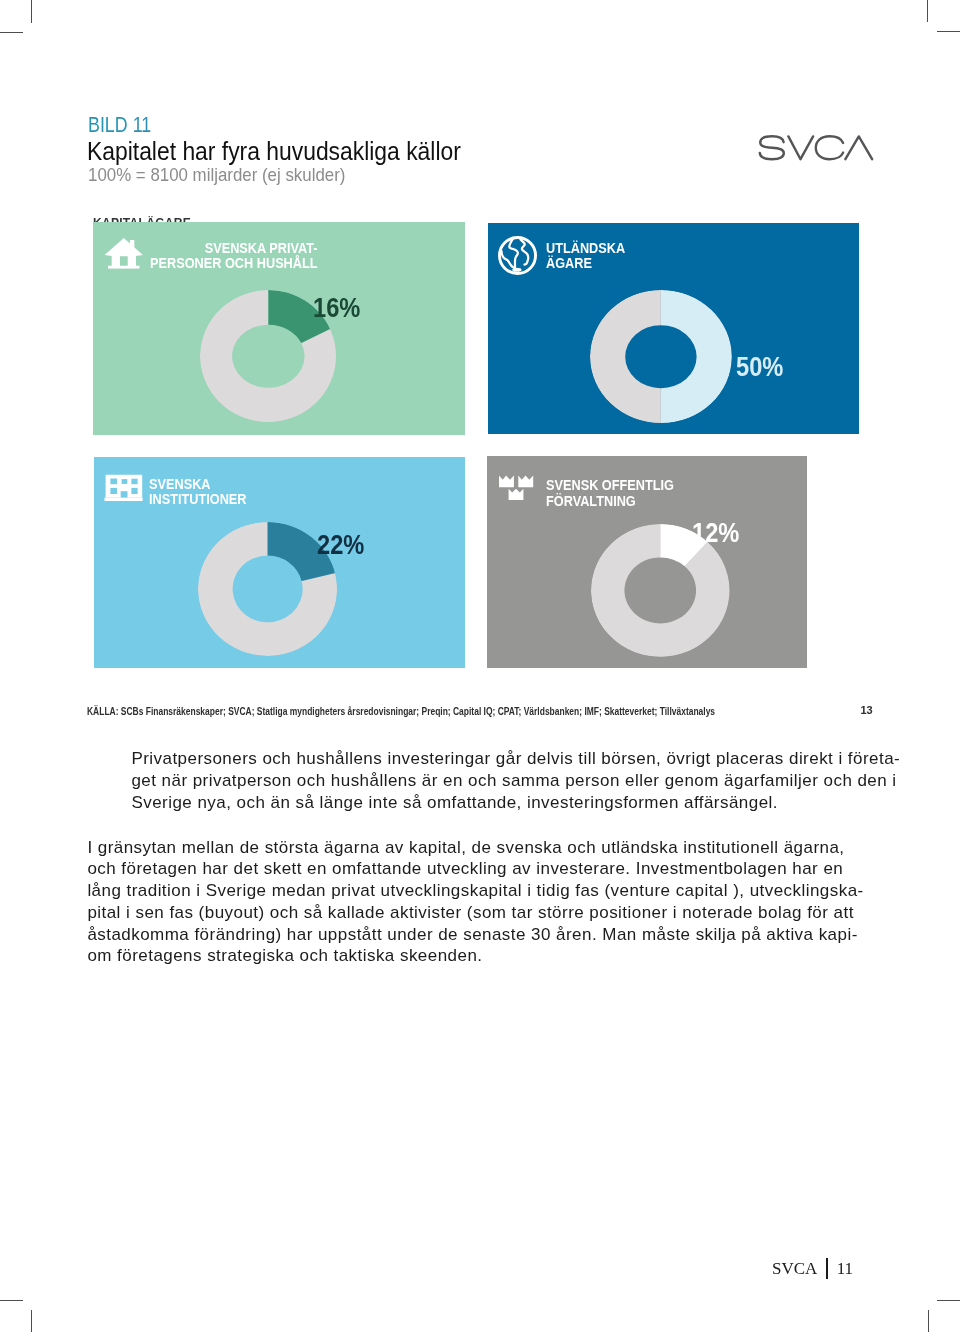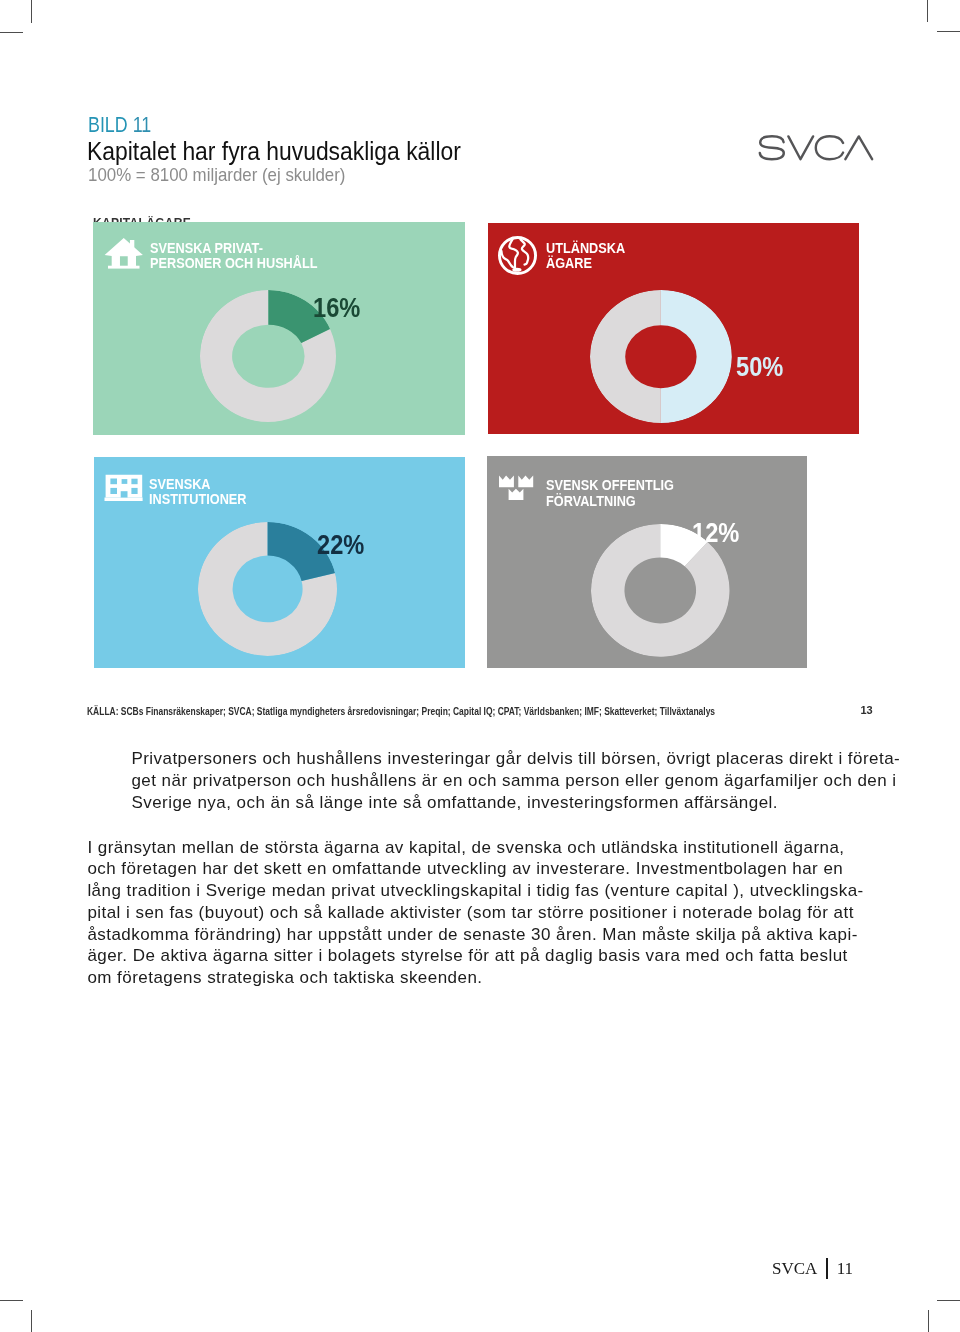--- a/index.html
+++ b/index.html
@@ -22,22 +22,22 @@
          transform:scaleX(.915);transform-origin:0 0;}
   .subtitle{position:absolute;left:87.5px;top:164px;font-size:19px;color:#8c8c8c;white-space:nowrap;
              transform:scaleX(.888);transform-origin:0 0;}
   .kapitalagare{position:absolute;left:93px;top:200px;font-size:12px;font-weight:bold;color:#333;letter-spacing:.3px;margin-top:16px;}
 
   
   .logo{position:absolute;left:758px;top:135px;}
 
   
   .panel{position:absolute;}
-  .p1{left:93px;top:222px;width:372px;height:213px;background:#9bd5b8;}
-  .p2{left:488px;top:223px;width:371px;height:211px;background:#b91c1c;}
+  .p1{left:93px;top:222px;width:372px;height:213px;background:#9bd5b8;text-align:right;}
+  .p2{left:488px;top:223px;width:371px;height:211px;background:#0369a1;}
   .p3{left:94px;top:457px;width:371px;height:211px;background:#76cbe7;}
   .p4{left:487px;top:456px;width:320px;height:212px;background:#969695;}
 
   .phead{position:absolute;}
   .picon{position:absolute;display:block;}
   .plabel{position:absolute;font-size:14.3px;font-weight:bold;color:#ffffff;line-height:15.7px;white-space:pre;
           transform:scaleX(.89);transform-origin:0 0;}
 
   .donut{position:absolute;border-radius:50%;}
   .pct{position:absolute;font-weight:bold;white-space:nowrap;font-size:28px;line-height:28px;
@@ -189,21 +189,20 @@
     <div class="bl">Privatpersoners och hushållens investeringar går delvis till börsen, övrigt placeras direkt i företa-</div>
     <div class="bl">get när privatperson och hushållens är en och samma person eller genom ägarfamiljer och den i</div>
     <div class="bl">Sverige nya, och än så länge inte så omfattande, investeringsformen affärsängel.</div>
   </div>
   <div class="body-text bt2">
     <div class="bl">I gränsytan mellan de största ägarna av kapital, de svenska och utländska institutionell ägarna,</div>
     <div class="bl">och företagen har det skett en omfattande utveckling av investerare. Investmentbolagen har en</div>
     <div class="bl">lång tradition i Sverige medan privat utvecklingskapital i tidig fas (venture capital ), utvecklingska-</div>
     <div class="bl">pital i sen fas (buyout) och så kallade aktivister (som tar större positioner i noterade bolag för att</div>
     <div class="bl">åstadkomma förändring) har uppstått under de senaste 30 åren. Man måste skilja på aktiva kapi-</div>
-    <div class="bl">äger. De aktiva ägarna sitter i bolagets styrelse för att på daglig basis vara med och fatta beslut</div>
     <div class="bl">om företagens strategiska och taktiska skeenden.</div>
   </div>
 
   <div class="footer">
     <span>SVCA</span>
     <span class="bar"></span>
     <span>11</span>
   </div>
 
 </div>

